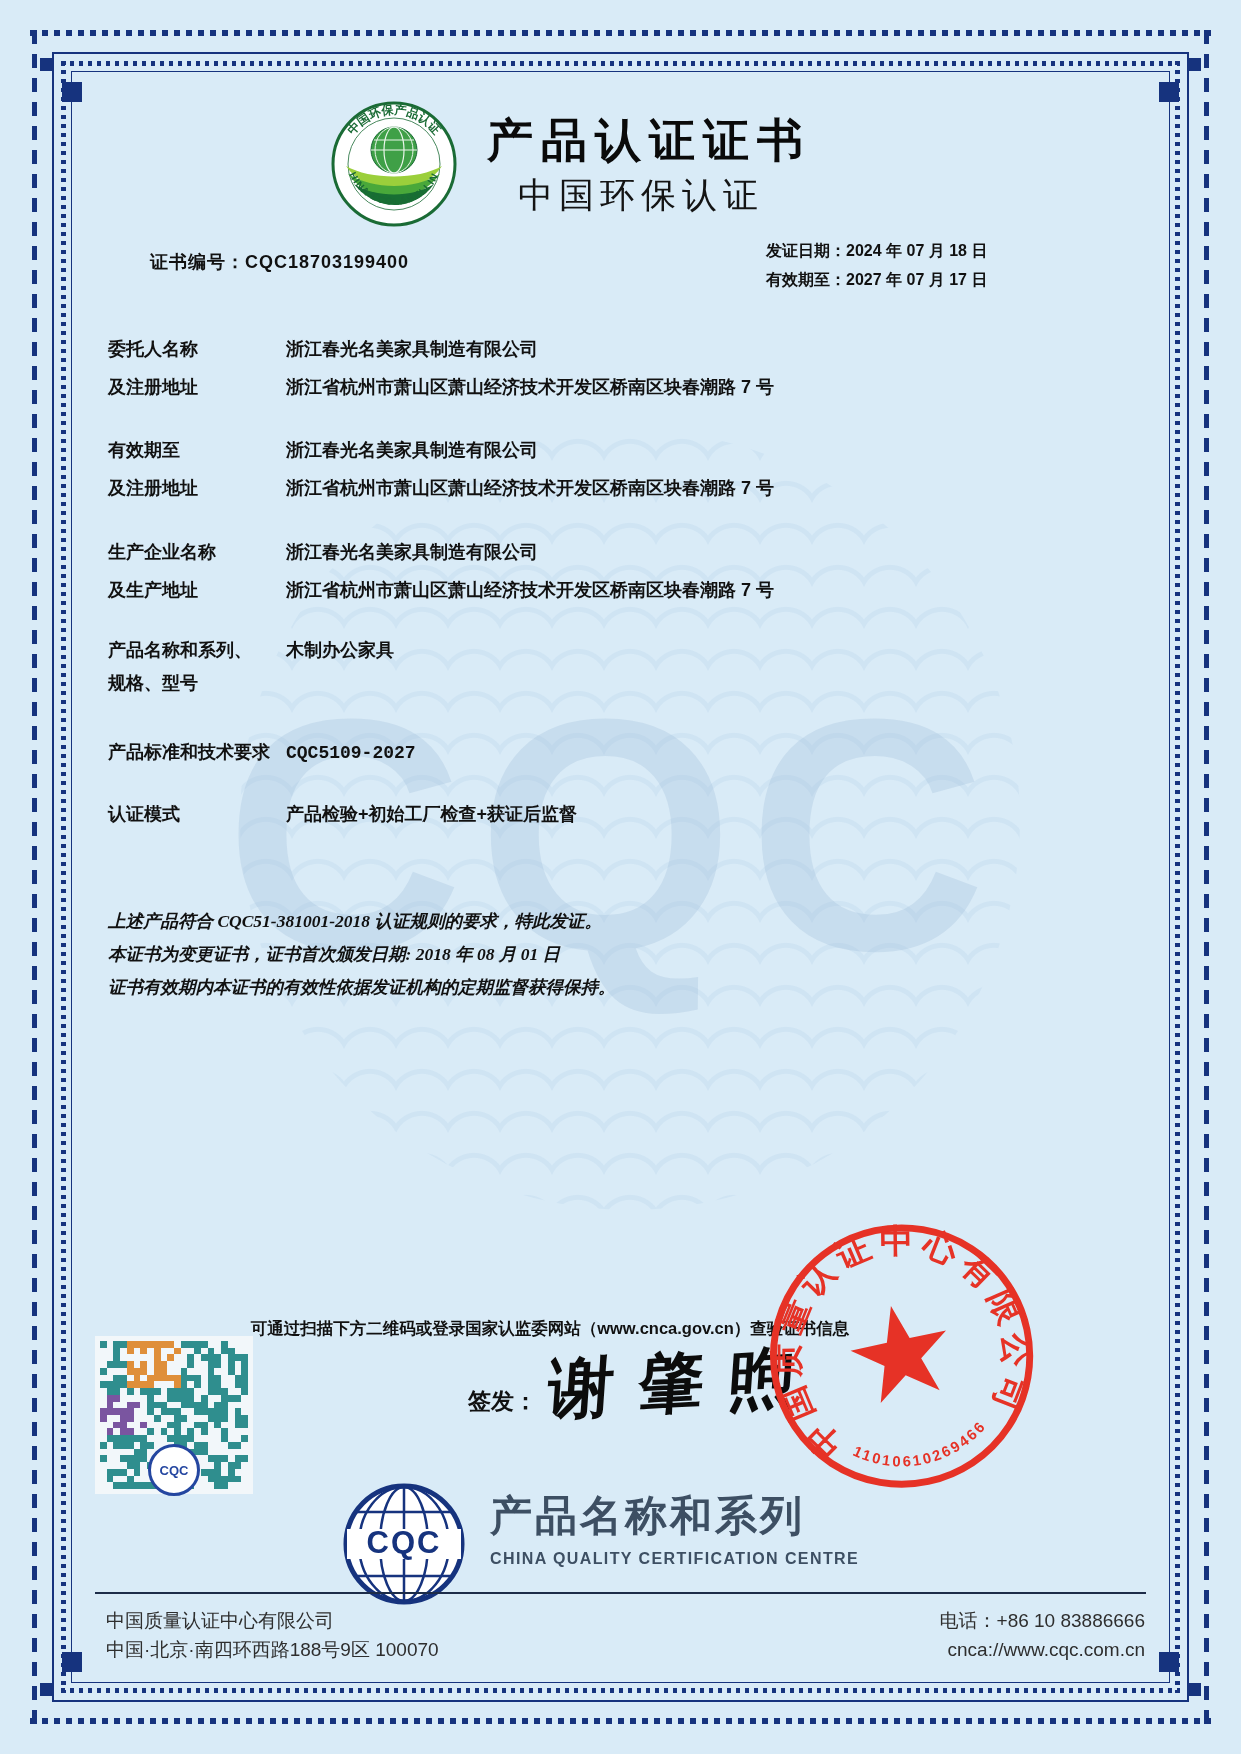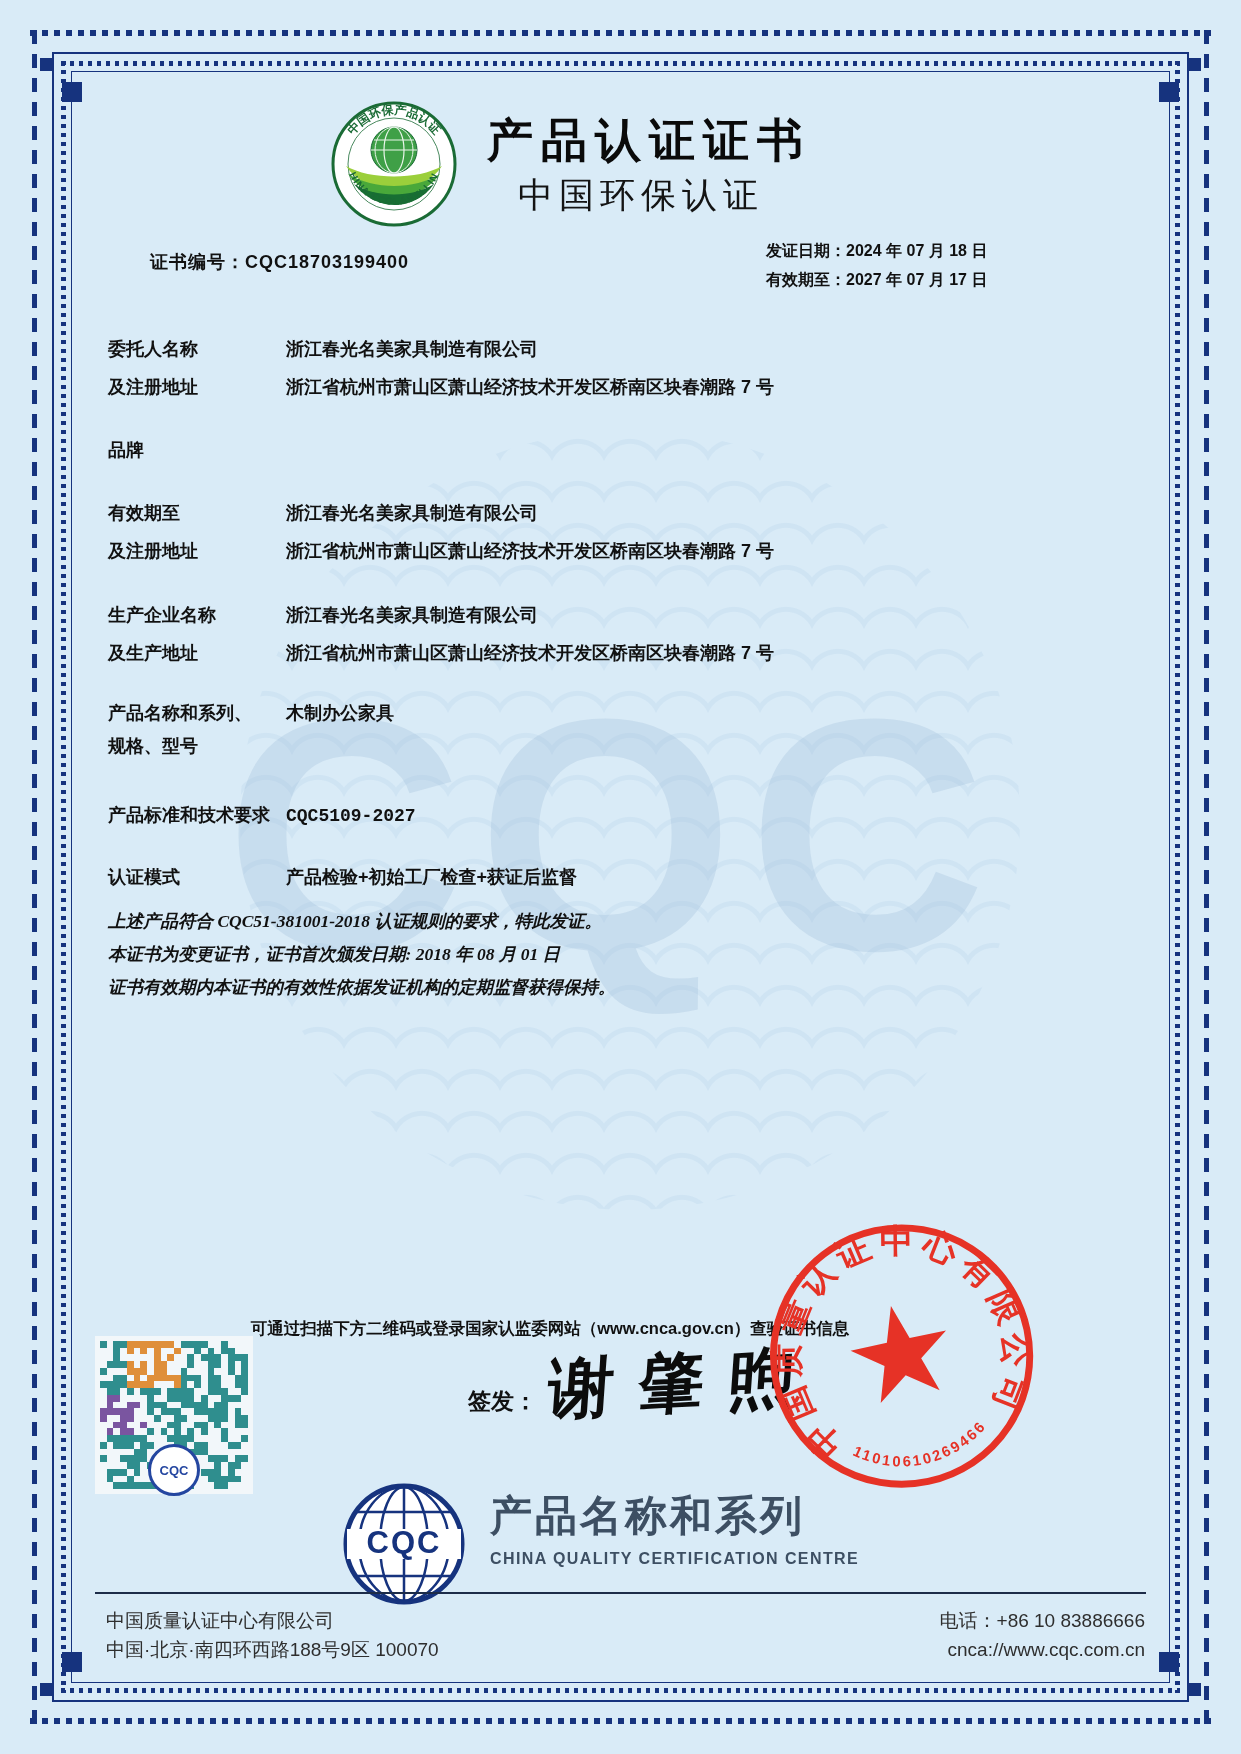--- a/index.html
+++ b/index.html
@@ -143,26 +143,20 @@
           <div class="flabel">委托人名称</div>
         <div class="fvalue">浙江春光名美家具制造有限公司</div>
         </div>
       <div class="frow">
           <div class="flabel">及注册地址</div>
         <div class="fvalue">浙江省杭州市萧山区萧山经济技术开发区桥南区块春潮路 7 号</div>
         </div>
     </div>
     <div style="margin-top:33px;">
       <div class="frow">
-          <div class="flabel">品牌</div>
-        <div class="fvalue"></div>
-        </div>
-    </div>
-    <div style="margin-top:33px;">
-      <div class="frow">
           <div class="flabel">有效期至</div>
         <div class="fvalue">浙江春光名美家具制造有限公司</div>
         </div>
       <div class="frow">
           <div class="flabel">及注册地址</div>
         <div class="fvalue">浙江省杭州市萧山区萧山经济技术开发区桥南区块春潮路 7 号</div>
         </div>
     </div>
     <div style="margin-top:34px;">
       <div class="frow">

